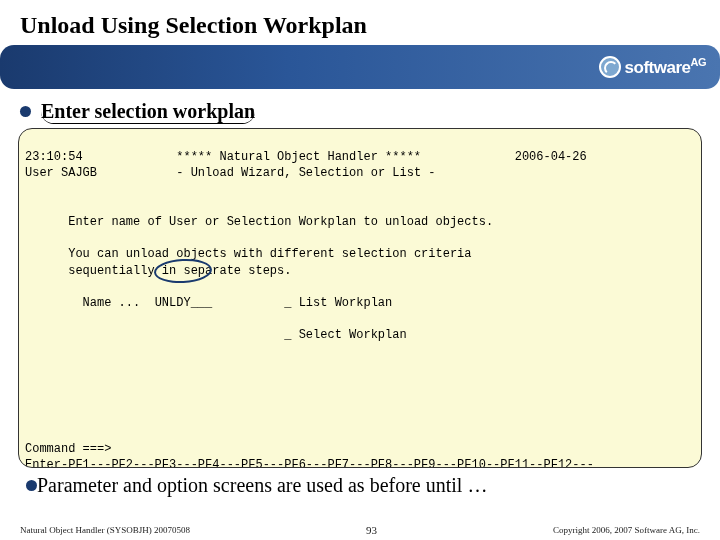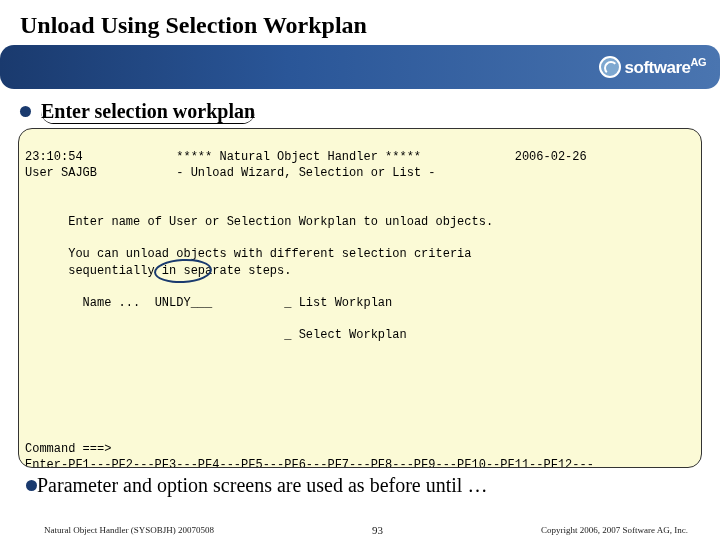--- a/index.html
+++ b/index.html
@@ -106,29 +106,28 @@
   }
   .footer-row2 {
     padding: 6px 20px 0 26px;
     display: flex;
     align-items: center;
   }
   .footer-meta {
     position: absolute;
     bottom: 4px;
     left: 0;
-    right: 12px;
+    right: 0;
     display: flex;
     justify-content: space-between;
     align-items: center;
     font-family: "Times New Roman", serif;
     font-size: 9px;
     padding: 0 20px;
     color: #222;
-    margin-left: 24px;
   }
   .page-num { font-size: 11px; }
 </style>
 </head>
 <body>
 
 <div class="slide-title">Unload Using Selection Workplan</div>
 
 <div class="brand-bar">
   <div class="brand-logo">
@@ -140,21 +139,21 @@
 </div>
 
 <div class="content">
   <div class="bullet-row">
     <div class="bullet-sq"></div>
     <div class="bullet-text">Enter selection workplan</div>
   </div>
 </div>
 
 <div class="terminal">
-<span class="row"><span>23:10:54</span>             <span>***** Natural Object Handler *****</span>             <span>2006-02-26</span></span>
+<span class="row"><span>23:10:54</span>             <span>***** Natural Object Handler *****</span>             <span>2006-04-26</span></span>
 <span class="row"><span>User</span> <span>SAJGB</span>           <span>- Unload Wizard, Selection or List -</span></span>
 <span class="row"> </span>
 <span class="row"> </span>
 <span class="row">      <span>Enter name of User or Selection Workplan to unload objects.</span></span>
 <span class="row"> </span>
 <span class="row">      <span>You can unload objects with different selection criteria</span></span>
 <span class="row">      <span>sequentially in separate steps.</span></span>
 <span class="row"> </span>
 <span class="row">        <span>Name ...</span>  <span>UNLDY___</span>          <span>_ List Workplan</span></span>
 <span class="row"> </span>

